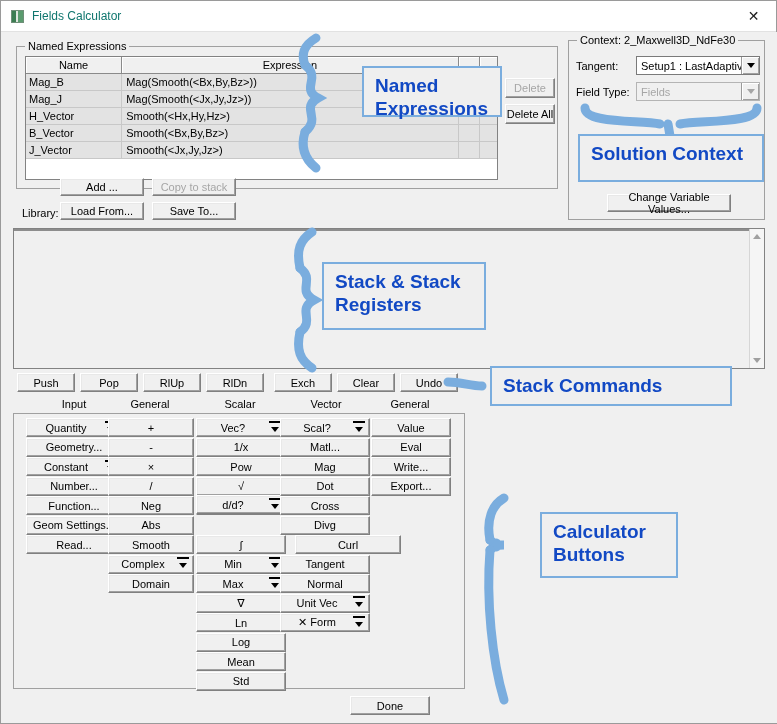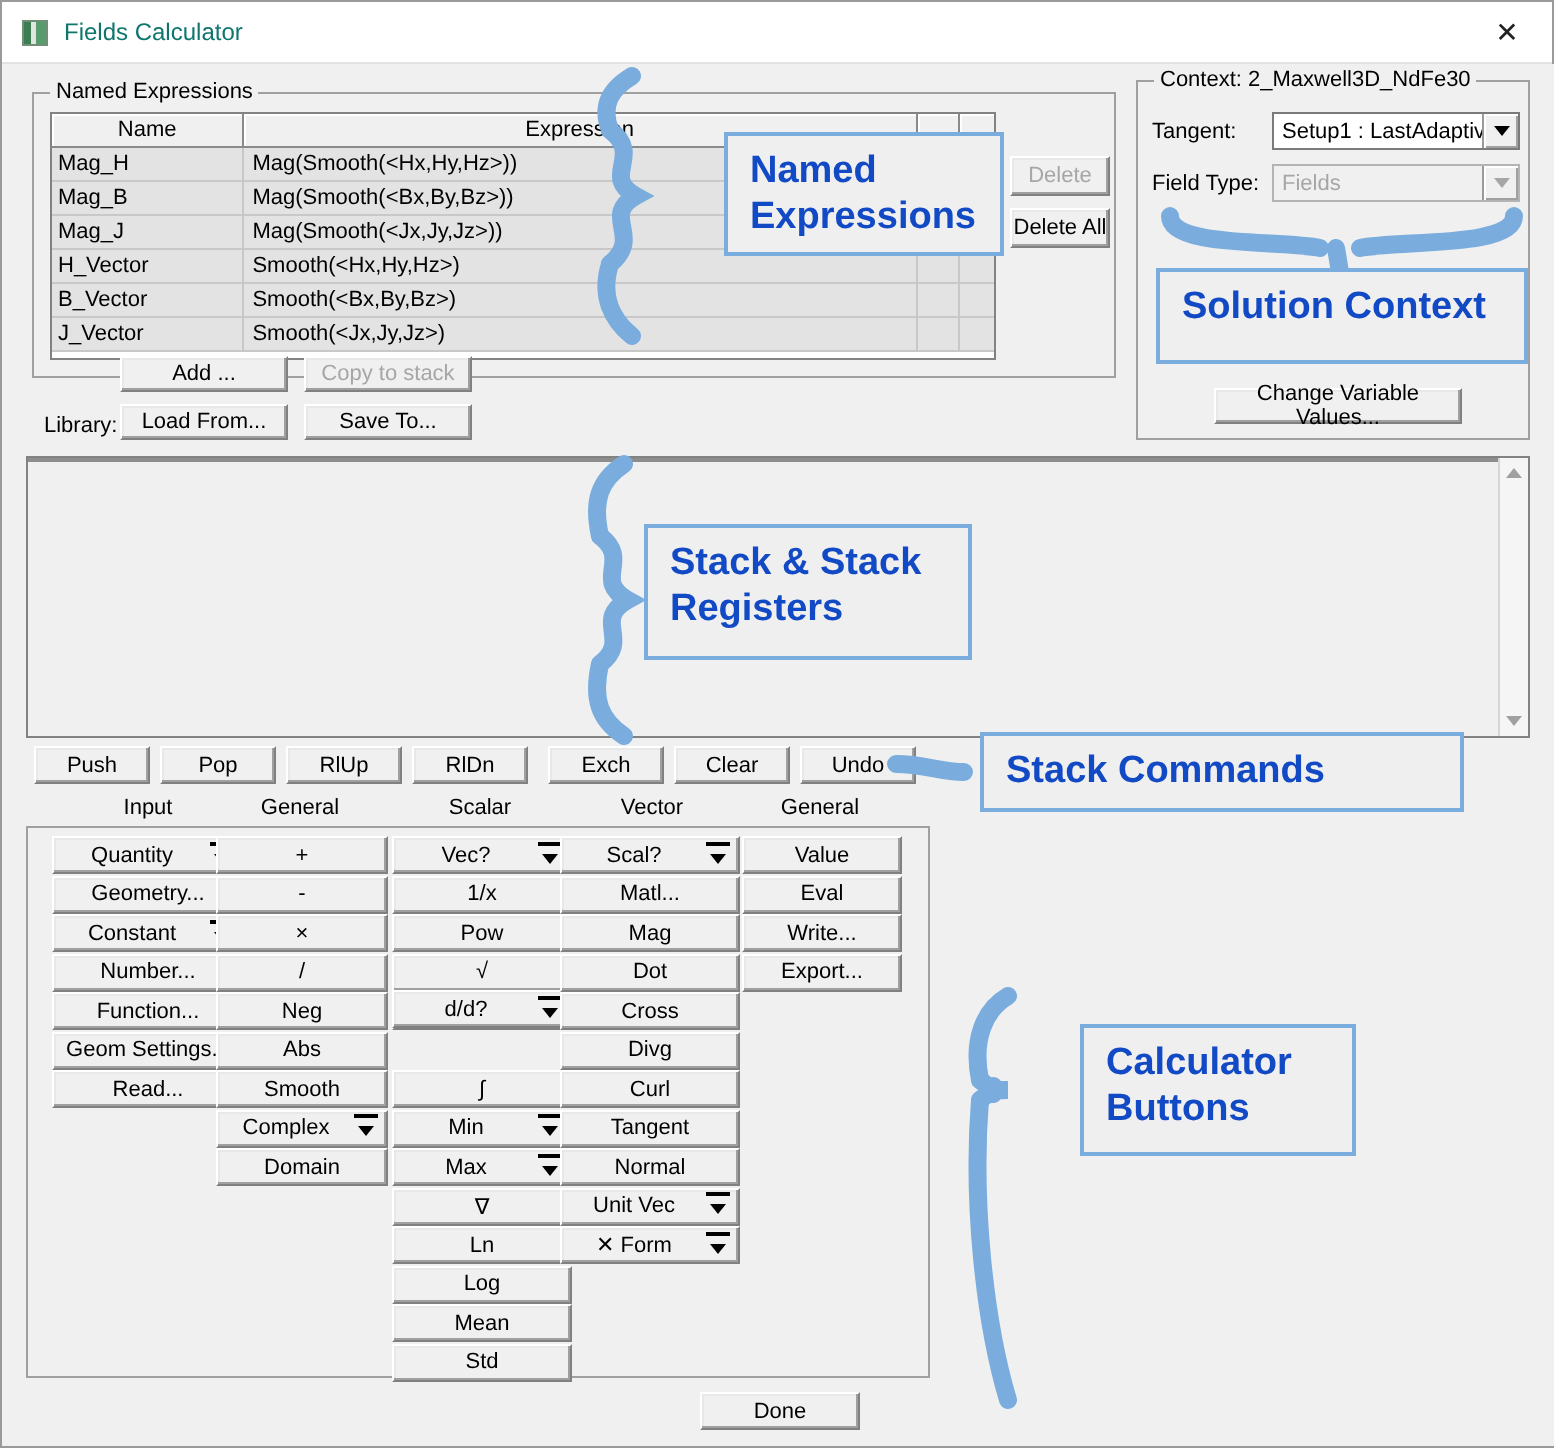--- a/index.html
+++ b/index.html
@@ -149,26 +149,20 @@
 
     <div id="neList" style="left:23px;top:24px;width:473px;height:124px;">
       <div id="neHeader">
         <div class="hcell" style="width:100px;">Name</div>
         <div class="hcell" style="width:350px;">Expression</div>
         <div class="hcell" style="width:22px;"></div>
         <div class="hcell" style="width:18px;border-right:none;"></div>
       </div>
       <div id="neRows">
           <div class="erow">
-            <div class="c-name">Mag_H</div>
-            <div class="c-expr">Mag(Smooth(&lt;Hx,Hy,Hz&gt;))</div>
-            <div class="c-x1"></div>
-            <div class="c-x2"></div>
-          </div>
-          <div class="erow">
             <div class="c-name">Mag_B</div>
             <div class="c-expr">Mag(Smooth(&lt;Bx,By,Bz&gt;))</div>
             <div class="c-x1"></div>
             <div class="c-x2"></div>
           </div>
           <div class="erow">
             <div class="c-name">Mag_J</div>
             <div class="c-expr">Mag(Smooth(&lt;Jx,Jy,Jz&gt;))</div>
             <div class="c-x1"></div>
             <div class="c-x2"></div>
@@ -400,21 +394,21 @@
         </div>
         <div class="btn" style="left: 278px; top: 444.5px; width: 90px; height: 19px;">
           <span class="bl">Dot</span>
         </div>
         <div class="btn" style="left: 278px; top: 464px; width: 90px; height: 19px;">
           <span class="bl">Cross</span>
         </div>
         <div class="btn" style="left: 278px; top: 483.5px; width: 90px; height: 19px;">
           <span class="bl">Divg</span>
         </div>
-        <div class="btn" style="left: 278px; top: 503px; width: 90px; height: 19px;">
+        <div class="btn" style="left: 293px; top: 503px; width: 106px; height: 19px;">
           <span class="bl">Curl</span>
         </div>
         <div class="btn" style="left: 278px; top: 522.5px; width: 90px; height: 19px;">
           <span class="bl">Tangent</span>
         </div>
         <div class="btn" style="left: 278px; top: 542px; width: 90px; height: 19px;">
           <span class="bl">Normal</span>
         </div>
         <div class="btn" style="left: 278px; top: 561.5px; width: 90px; height: 19px;">
           <span class="bl" style="margin-right: 16px;">Unit Vec</span>
@@ -464,21 +458,21 @@
 
     <path d="M448 382 C462 382 470 386 482 386"></path>
 
     <path d="M490 540 C506 552 486 545 504 545 C486 545 506 538 490 550"></path>
     <path d="M490 540 C486 520 492 505 504 498"></path>
     <path d="M490 550 C486 600 492 660 504 700"></path>
   </g>
 </svg>
 
 <div id="callouts">
-    <div class="callout" style="left: 362px; top: 66px; width: 140px; height: 62px; font-size: 19px;">
+    <div class="callout" style="left: 362px; top: 66px; width: 140px; height: 51px; font-size: 19px;">
       <div>Named</div>
       <div>Expressions</div>
     </div>
     <div class="callout" style="left: 578px; top: 134px; width: 186px; height: 48px; font-size: 19px;">
       <div>Solution Context</div>
     </div>
     <div class="callout" style="left: 322px; top: 262px; width: 164px; height: 68px; font-size: 19px;">
       <div>Stack &amp; Stack</div>
       <div>Registers</div>
     </div>

